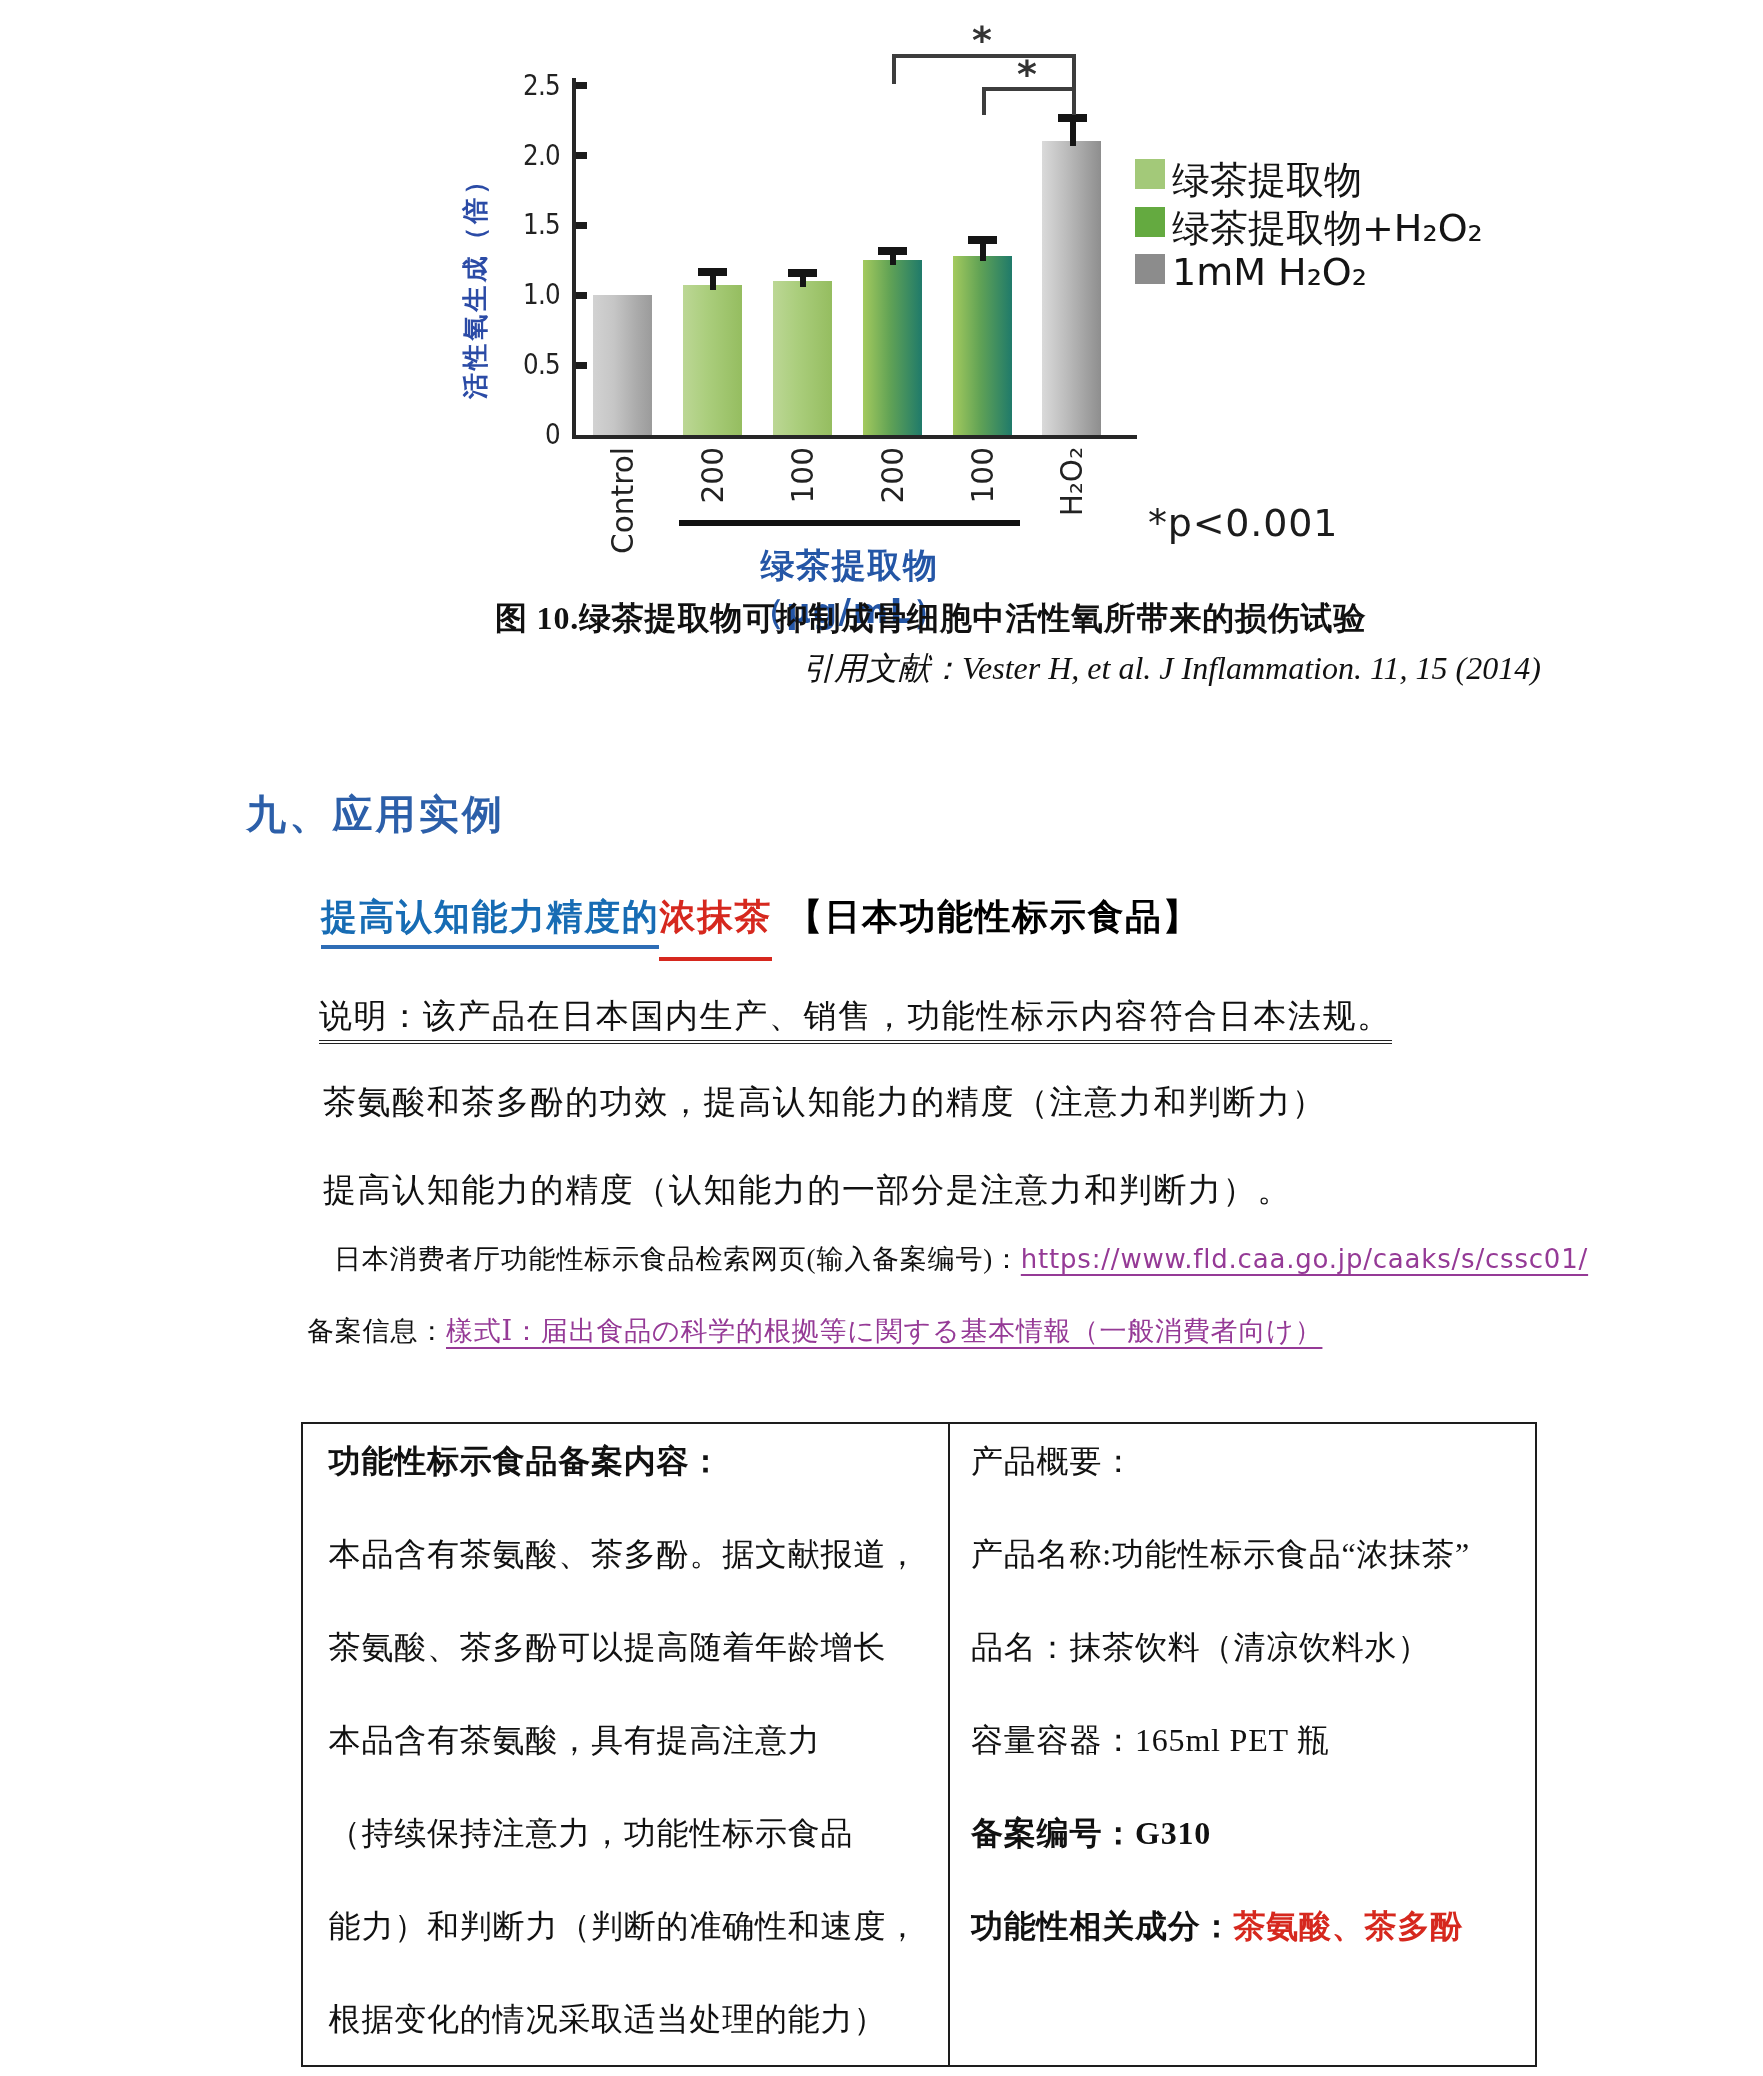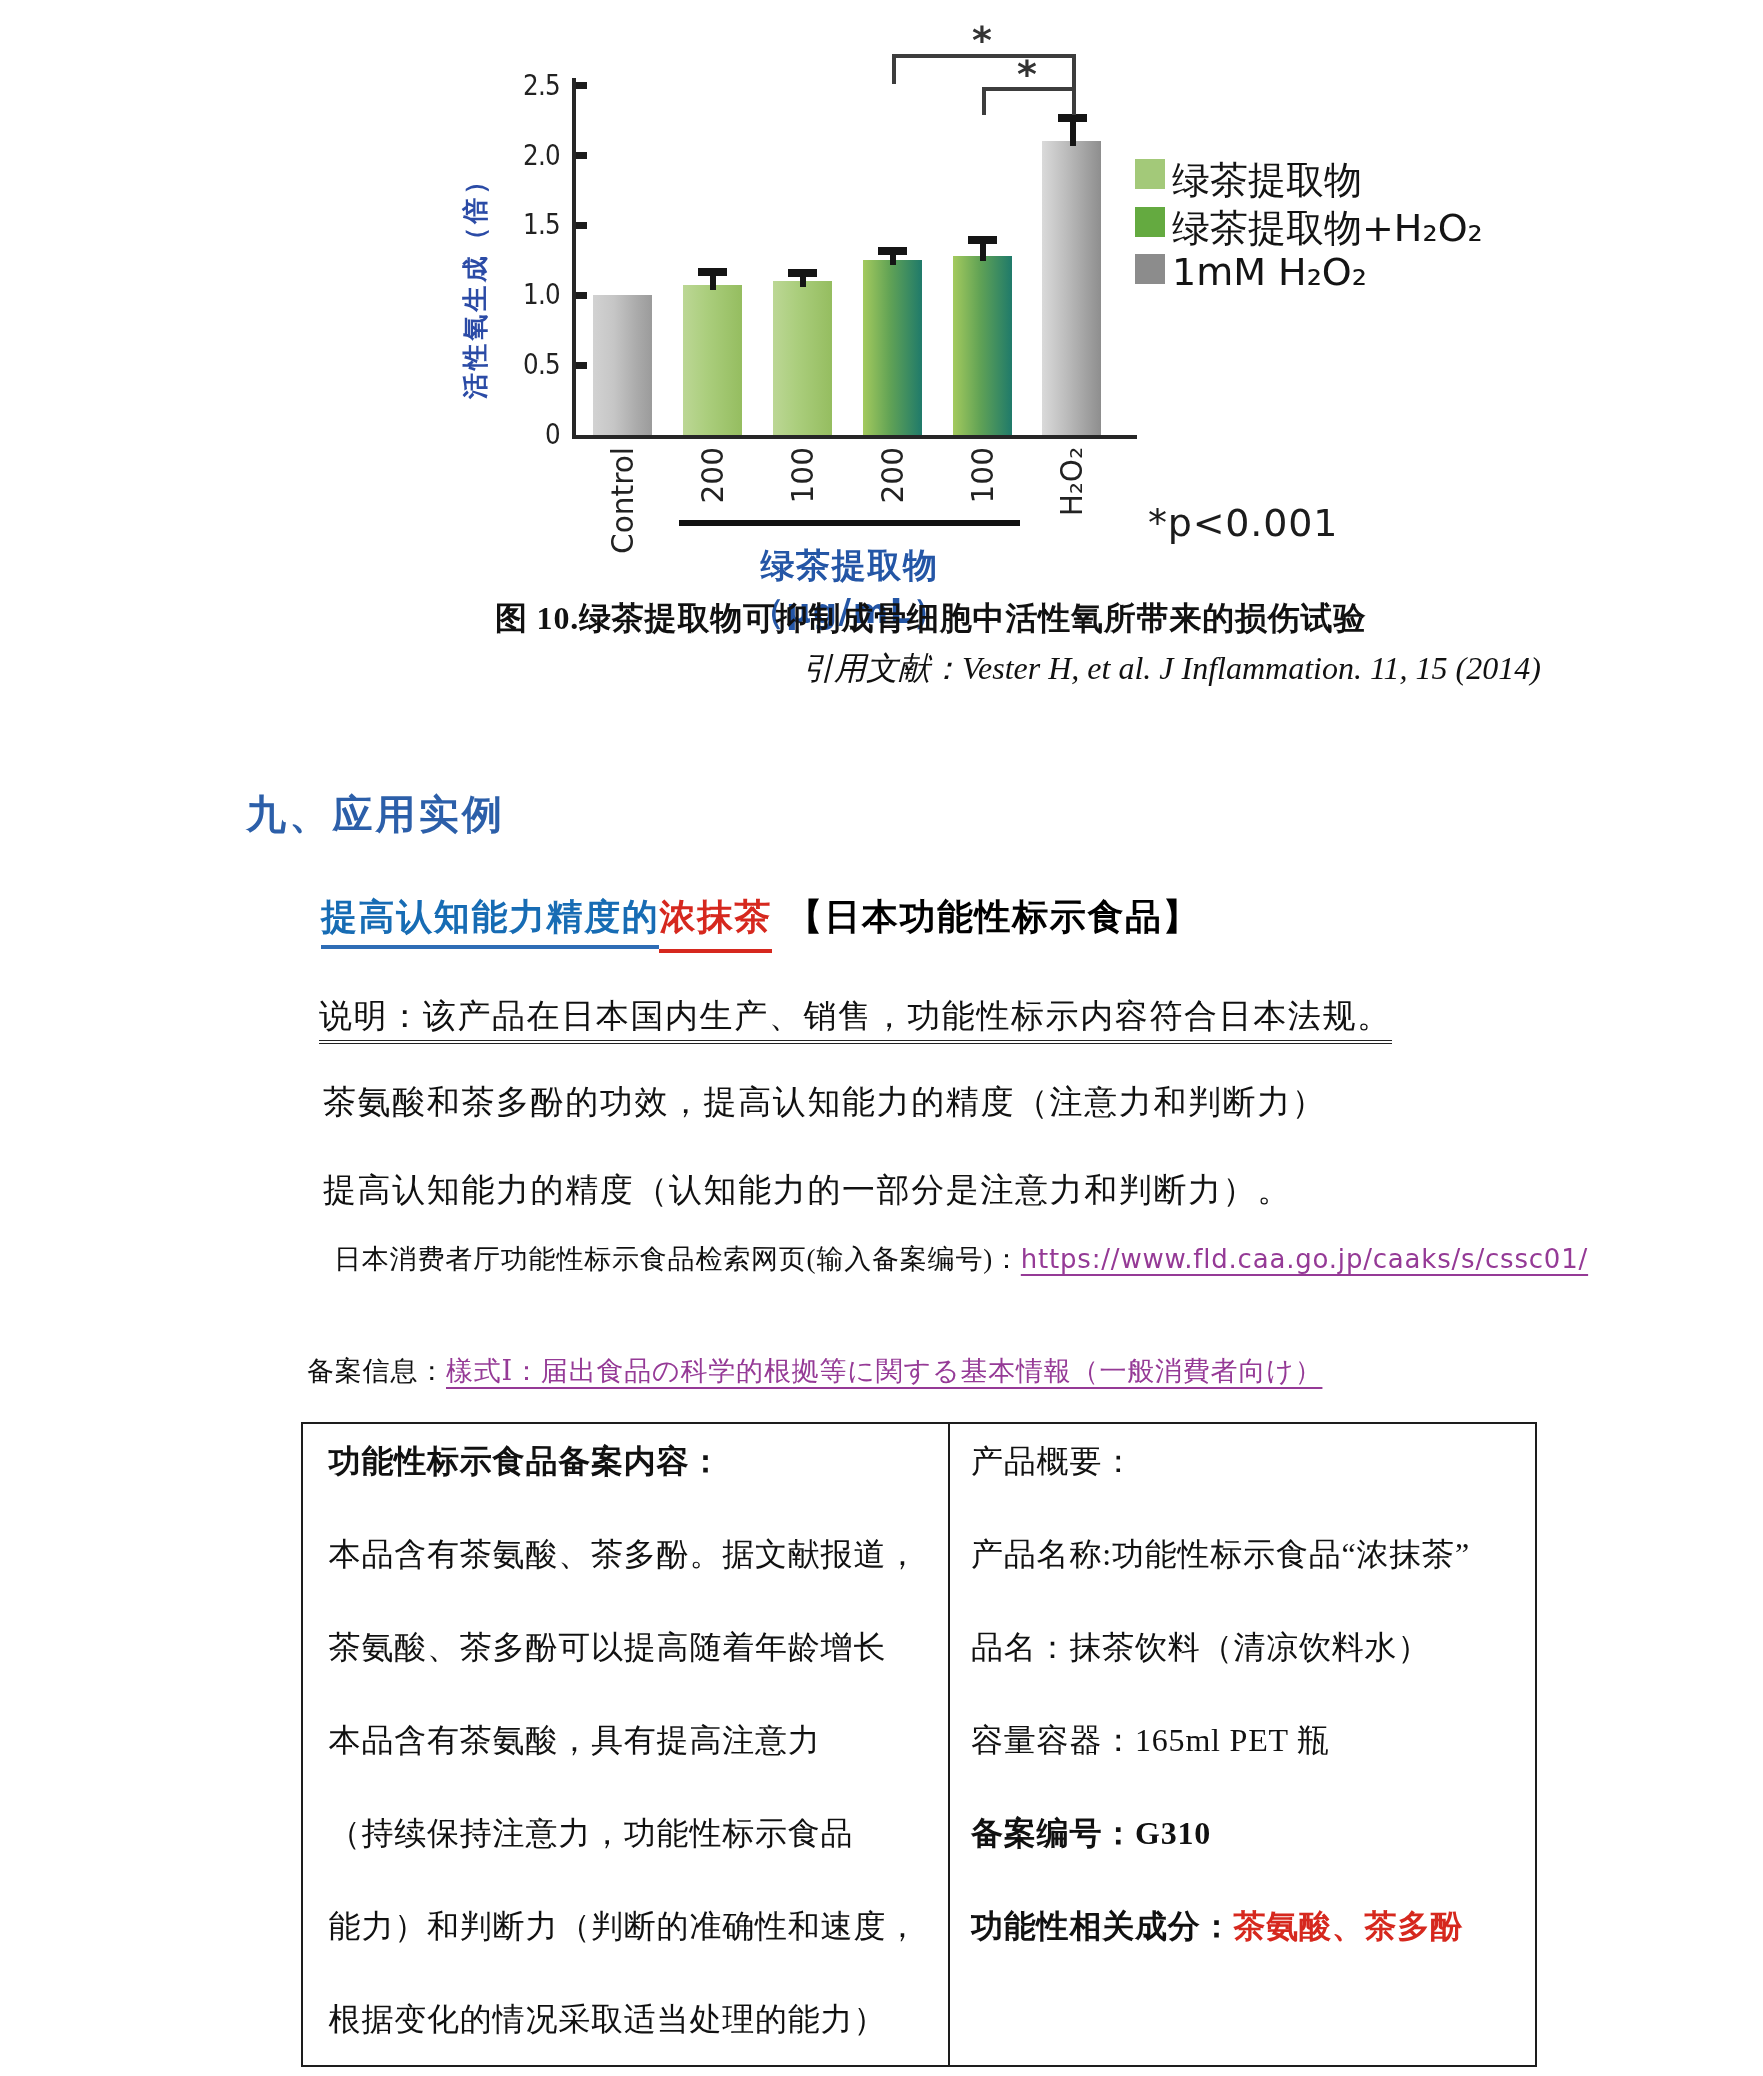--- a/index.html
+++ b/index.html
@@ -29,21 +29,21 @@
   #chart .grpline{position:absolute;background:#111;height:5.6px;}
   #chart .grplab{position:absolute;text-align:center;font-size:34px;font-weight:600;color:#2456a6;letter-spacing:1.6px;}
   #chart .pnote{position:absolute;font-size:38px;color:#1c1c1c;letter-spacing:0.8px;}
   
   .caption{left:495px;top:597px;font-size:32px;font-weight:600;letter-spacing:0.8px;}
   .citation{left:802px;top:647px;font-size:32px;font-style:italic;letter-spacing:0px;}
   
   .heading{left:246px;top:787px;font-size:40px;color:#2c5fa9;font-weight:600;letter-spacing:3.2px;}
   .product{left:321px;top:893px;font-size:36px;font-weight:700;letter-spacing:1.6px;}
   .product .pblue{color:#176cb4;border-bottom:4px solid #2e6db6;padding-bottom:8px;margin-top:8px;}
-  .product .pred{color:#d6281e;border-bottom:4px solid #d6281e;padding-bottom:12px;}
+  .product .pred{color:#d6281e;border-bottom:4px solid #d6281e;padding-bottom:20px;}
   .product .pblack{color:#000;margin-left:14.4px;}
   .para{font-size:33px;color:#111;letter-spacing:1.6px;}
   .note-u{border-bottom:4.8px double #222;padding-bottom:6.4px;}
   .linkline{font-size:27px;color:#111;letter-spacing:0.8px;}
   .purl{color:#953a96;text-decoration:underline;text-underline-offset:6.4px;text-decoration-thickness:2.4px;
         font-family:"DejaVu Sans","Liberation Sans",sans-serif;font-size:26px;}
   .plink{color:#953a96;text-decoration:underline;text-underline-offset:7.2px;text-decoration-thickness:2.4px;}
   
   .ftable{position:absolute;left:301px;top:1422px;width:1236px;height:645px;
           border:2.4px solid #1d1d1d;box-sizing:border-box;display:flex;}
@@ -126,21 +126,21 @@
 
   <div class="abs para" style="left:319px;top:994px;">
     <span class="note-u">说明：该产品在日本国内生产、销售，功能性标示内容符合日本法规。</span>
   </div>
   <div class="abs para" style="left:323px;top:1080px;">茶氨酸和茶多酚的功效，提高认知能力的精度（注意力和判断力）</div>
   <div class="abs para" style="left:323px;top:1168px;">提高认知能力的精度（认知能力的一部分是注意力和判断力）。</div>
 
   <div class="abs linkline" style="left:307px;top:1241px;margin-left:27px;">
     <span>日本消费者厅功能性标示食品检索网页(输入备案编号)：</span><a class="purl" href="#">https://www.fld.caa.go.jp/caaks/s/cssc01/</a>
   </div>
-  <div class="abs linkline" style="left:307px;top:1353px;">
+  <div class="abs linkline" style="left:307px;top:1313px;">
     <span>备案信息：</span><a class="plink" href="#">樣式Ⅰ：届出食品の科学的根拠等に関する基本情報（一般消費者向け）</a>
   </div>
 
   <div class="ftable">
     <div class="tcell tleft" id="tleft">
         <div class="tline tbold">功能性标示食品备案内容：</div>
         <div class="tline">本品含有茶氨酸、茶多酚。据文献报道，</div>
         <div class="tline">茶氨酸、茶多酚可以提高随着年龄增长</div>
         <div class="tline">本品含有茶氨酸，具有提高注意力</div>
         <div class="tline">（持续保持注意力，功能性标示食品</div>

